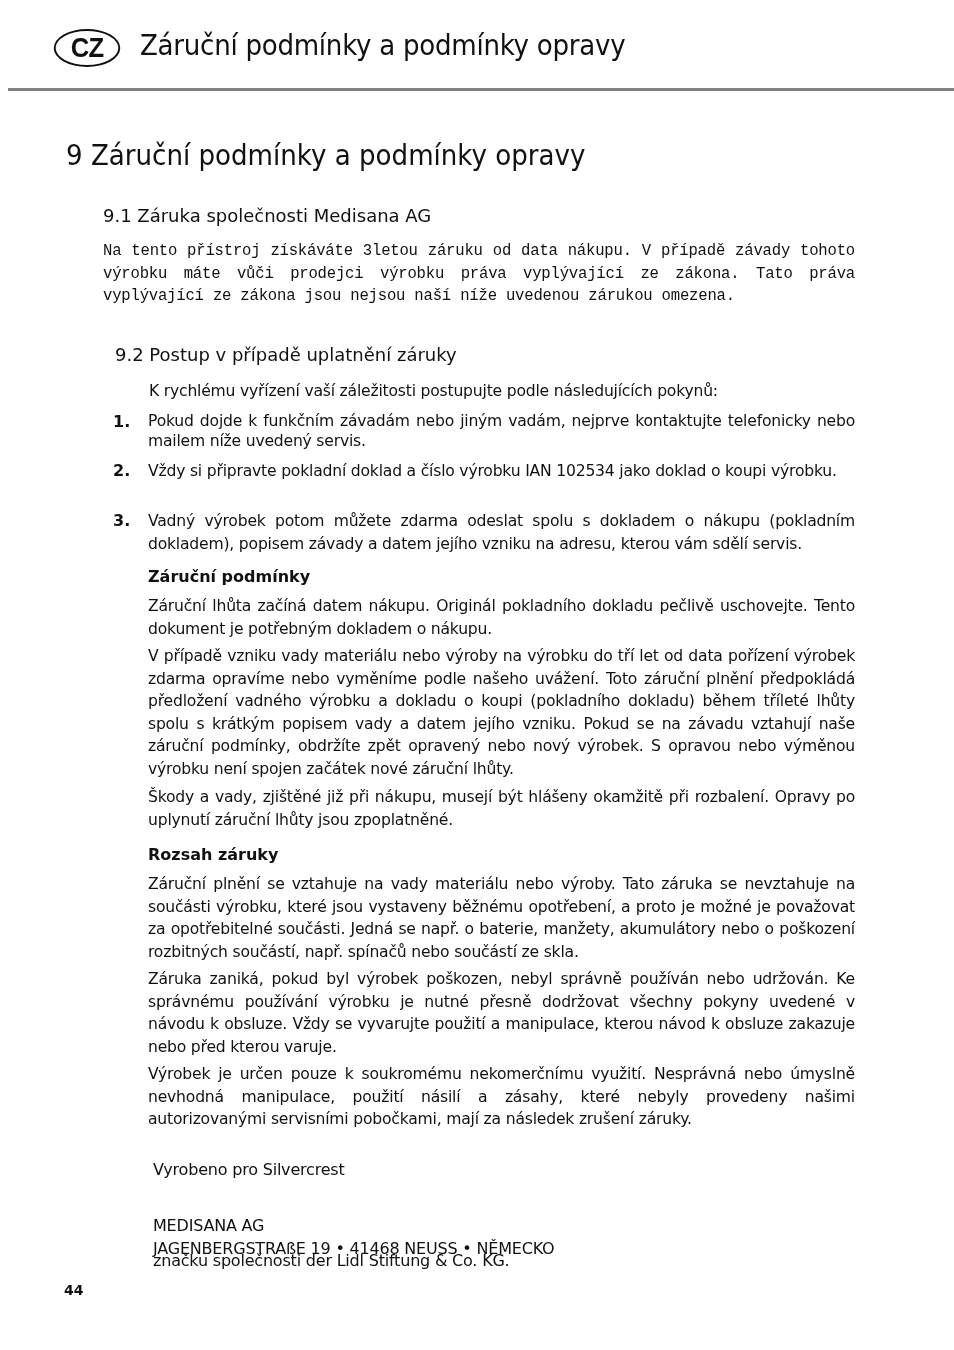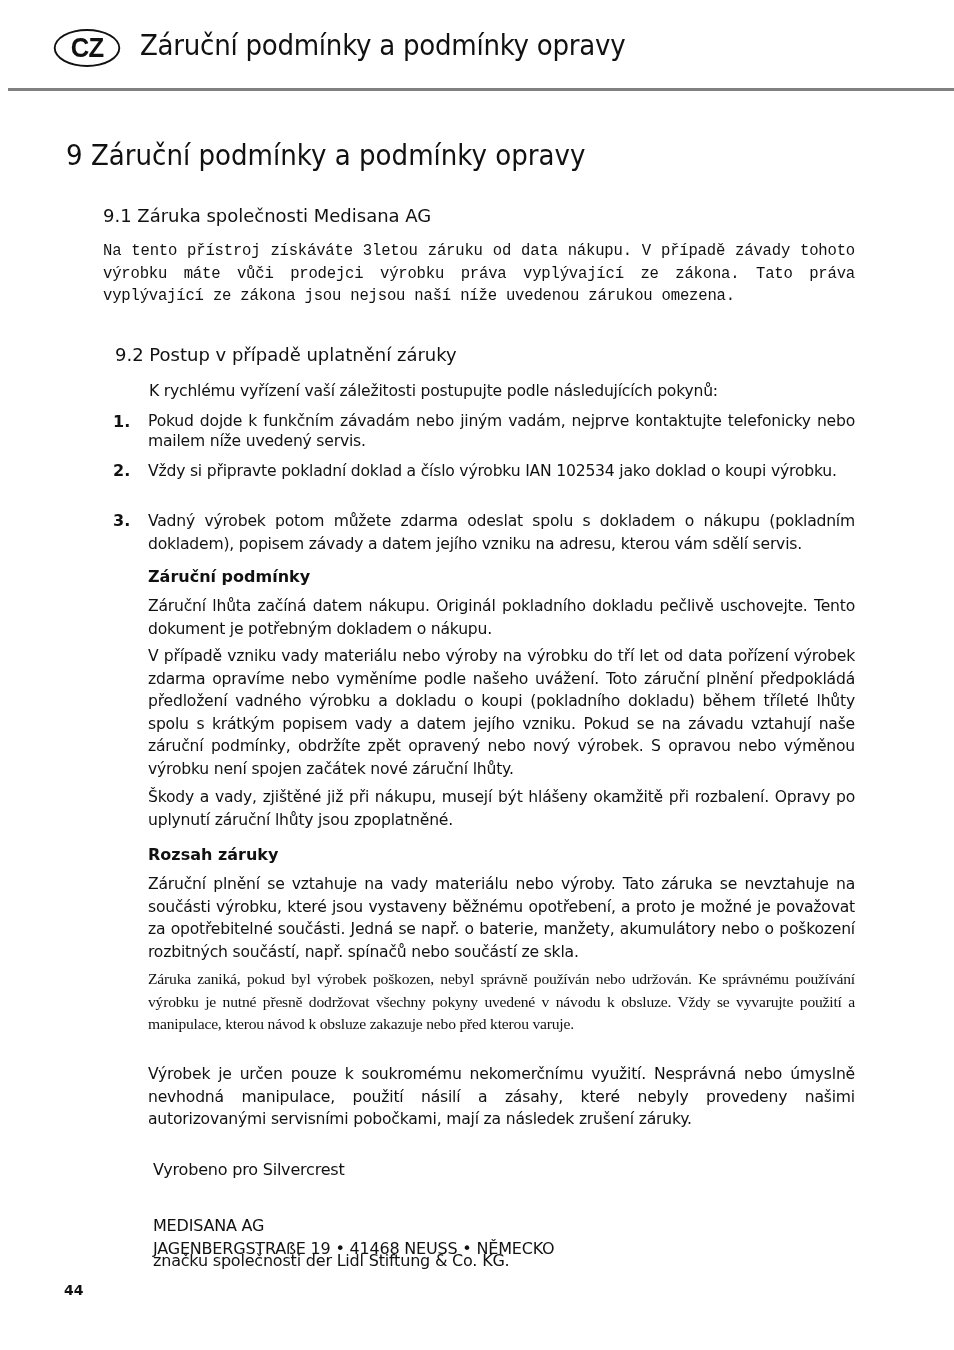--- a/index.html
+++ b/index.html
@@ -139,21 +139,21 @@
 <div class="list-num" style="top:511px;">3.</div>
 <div class="para" style="left:148px; top:510px; width:707px;">Vadný výrobek potom můžete zdarma odeslat spolu s dokladem o nákupu (pokladním dokladem), popisem závady a datem jejího vzniku na adresu, kterou vám sdělí servis.</div>
 
 <div class="subhead" style="top:567px;">Záruční podmínky</div>
 <div class="para" style="left:148px; top:595px; width:707px;">Záruční lhůta začíná datem nákupu. Originál pokladního dokladu pečlivě uschovejte. Tento dokument je potřebným dokladem o nákupu.</div>
 <div class="para" style="left:148px; top:645px; width:707px;">V případě vzniku vady materiálu nebo výroby na výrobku do tří let od data pořízení výrobek zdarma opravíme nebo vyměníme podle našeho uvážení. Toto záruční plnění předpokládá předložení vadného výrobku a dokladu o koupi (pokladního dokladu) během tříleté lhůty spolu s krátkým popisem vady a datem jejího vzniku. Pokud se na závadu vztahují naše záruční podmínky, obdržíte zpět opravený nebo nový výrobek. S opravou nebo výměnou výrobku není spojen začátek nové záruční lhůty.</div>
 <div class="para" style="left:148px; top:786px; width:707px;">Škody a vady, zjištěné již při nákupu, musejí být hlášeny okamžitě při rozbalení. Opravy po uplynutí záruční lhůty jsou zpoplatněné.</div>
 
 <div class="subhead" style="top:845px;">Rozsah záruky</div>
 <div class="para" style="left:148px; top:873px; width:707px;">Záruční plnění se vztahuje na vady materiálu nebo výroby. Tato záruka se nevztahuje na součásti výrobku, které jsou vystaveny běžnému opotřebení, a proto je možné je považovat za opotřebitelné součásti. Jedná se např. o baterie, manžety, akumulátory nebo o poškození rozbitných součástí, např. spínačů nebo součástí ze skla.</div>
-<div class="para" style="left:148px; top:968px; width:707px;font-family:Liberation Serif, serif;">Záruka zaniká, pokud byl výrobek poškozen, nebyl správně používán nebo udržován. Ke správnému používání výrobku je nutné přesně dodržovat všechny pokyny uvedené v návodu k obsluze. Vždy se vyvarujte použití a manipulace, kterou návod k obsluze zakazuje nebo před kterou varuje.</div>
+<div class="para" style="left:148px; top:968px; width:707px;">Záruka zaniká, pokud byl výrobek poškozen, nebyl správně používán nebo udržován. Ke správnému používání výrobku je nutné přesně dodržovat všechny pokyny uvedené v návodu k obsluze. Vždy se vyvarujte použití a manipulace, kterou návod k obsluze zakazuje nebo před kterou varuje.</div>
 <div class="para" style="left:148px; top:1063px; width:707px;">Výrobek je určen pouze k soukromému nekomerčnímu využití. Nesprávná nebo úmyslně nevhodná manipulace, použití násilí a zásahy, které nebyly provedeny našimi autorizovanými servisními pobočkami, mají za následek zrušení záruky.</div>
 
 <div class="footer-line" style="top:1160px;">Vyrobeno pro Silvercrest</div>
 <div class="footer-line" style="top:1251px;">značku společnosti der Lidl Stiftung &amp; Co. KG.</div>
 <div class="footer-line" style="top:1216px;">MEDISANA AG</div>
 <div class="footer-line" style="top:1239px;">JAGENBERGSTRAßE 19  •  41468 NEUSS  •  NĚMECKO</div>
 
 <div class="page-number">44</div>
 
 </body></html>

